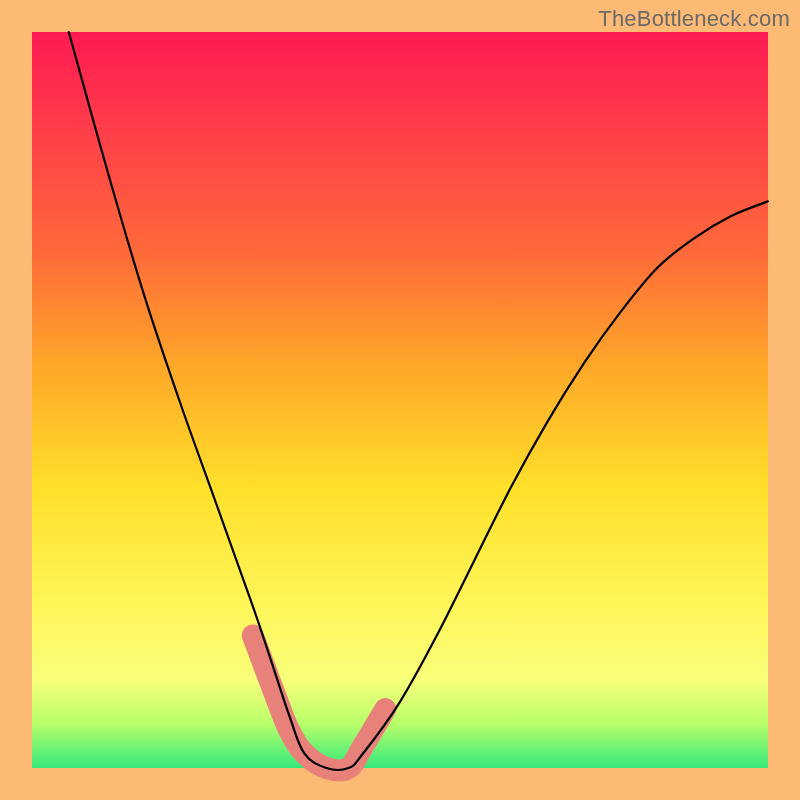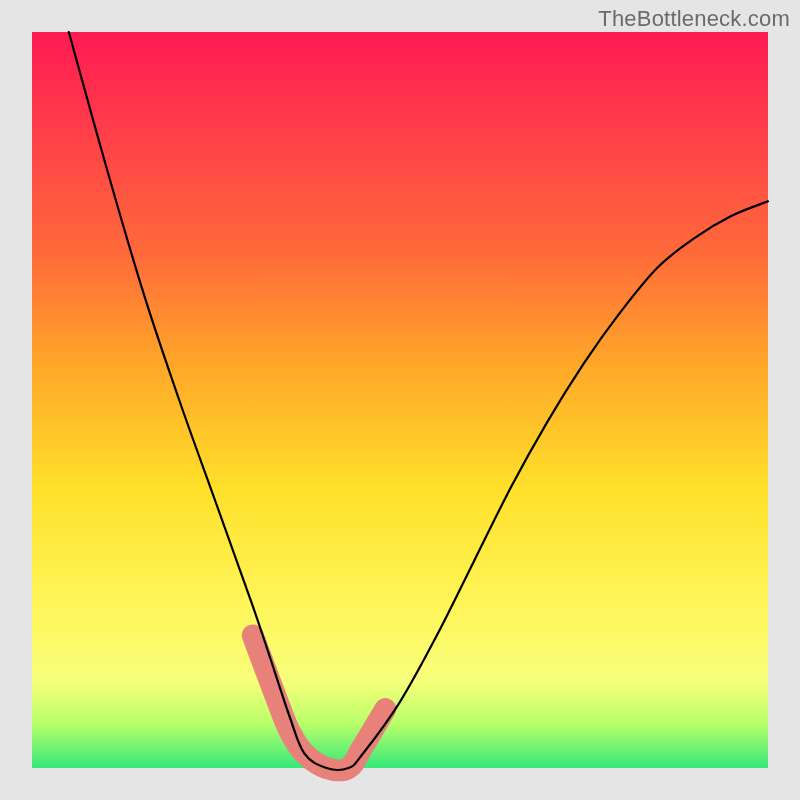--- a/index.html
+++ b/index.html
@@ -10,21 +10,21 @@
     overflow: hidden;
     background: #000;
     font-family: Arial, Helvetica, sans-serif;
   }
   .frame {
     position: absolute;
     left: 0;
     top: 0;
     width: 800px;
     height: 800px;
-    background: #e5e5e5;
+    background: #fdba74;
   }
   .plot {
     position: absolute;
     left: 32px;
     top: 32px;
     width: 736px;
     height: 736px;
     
     background: linear-gradient(to bottom,
       #ff1a53 0%,

